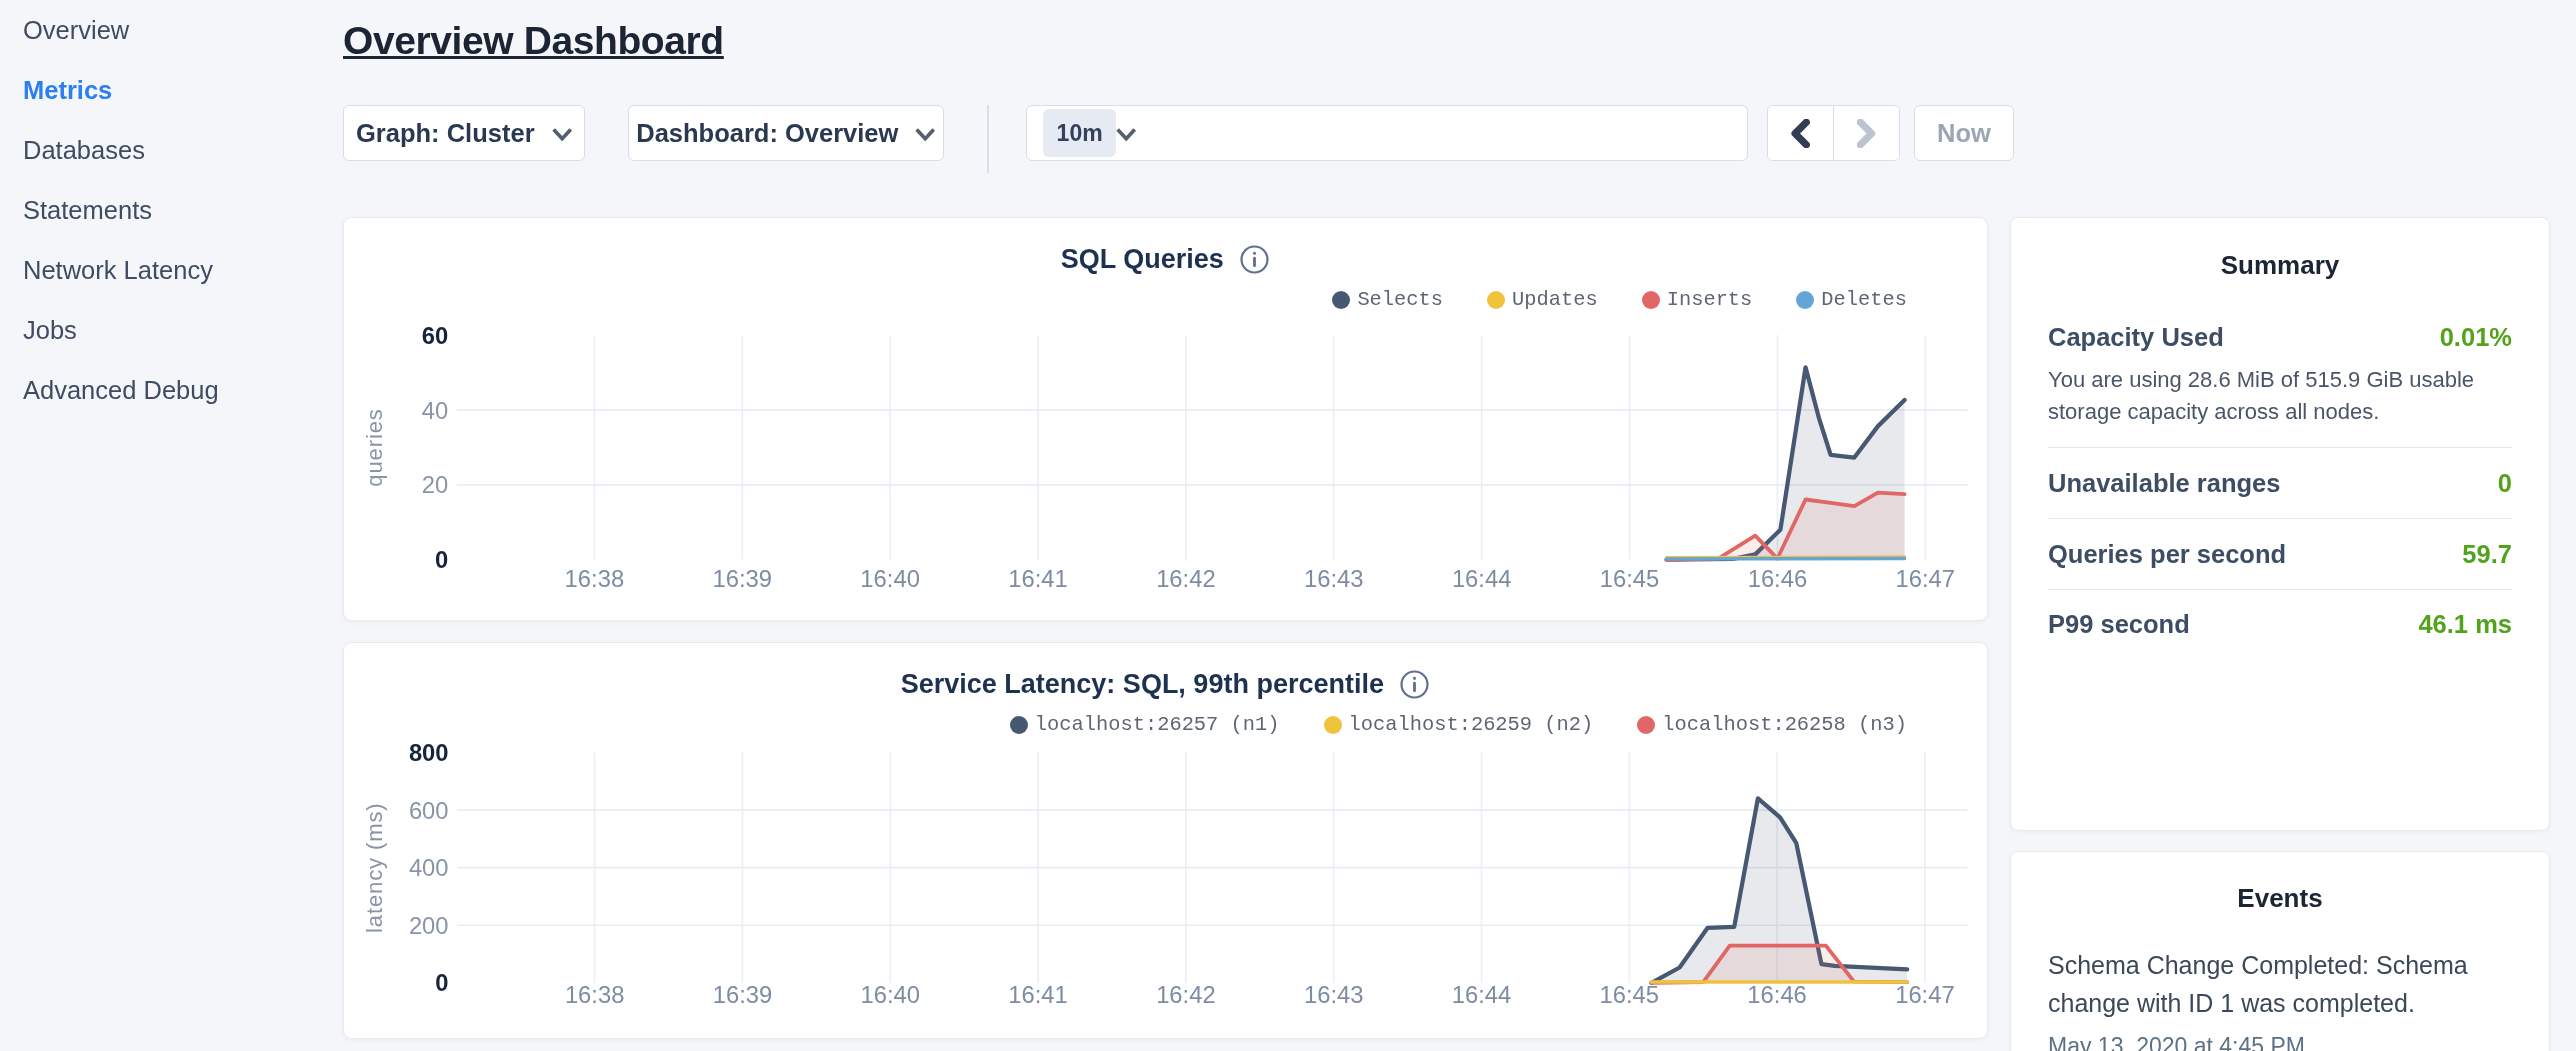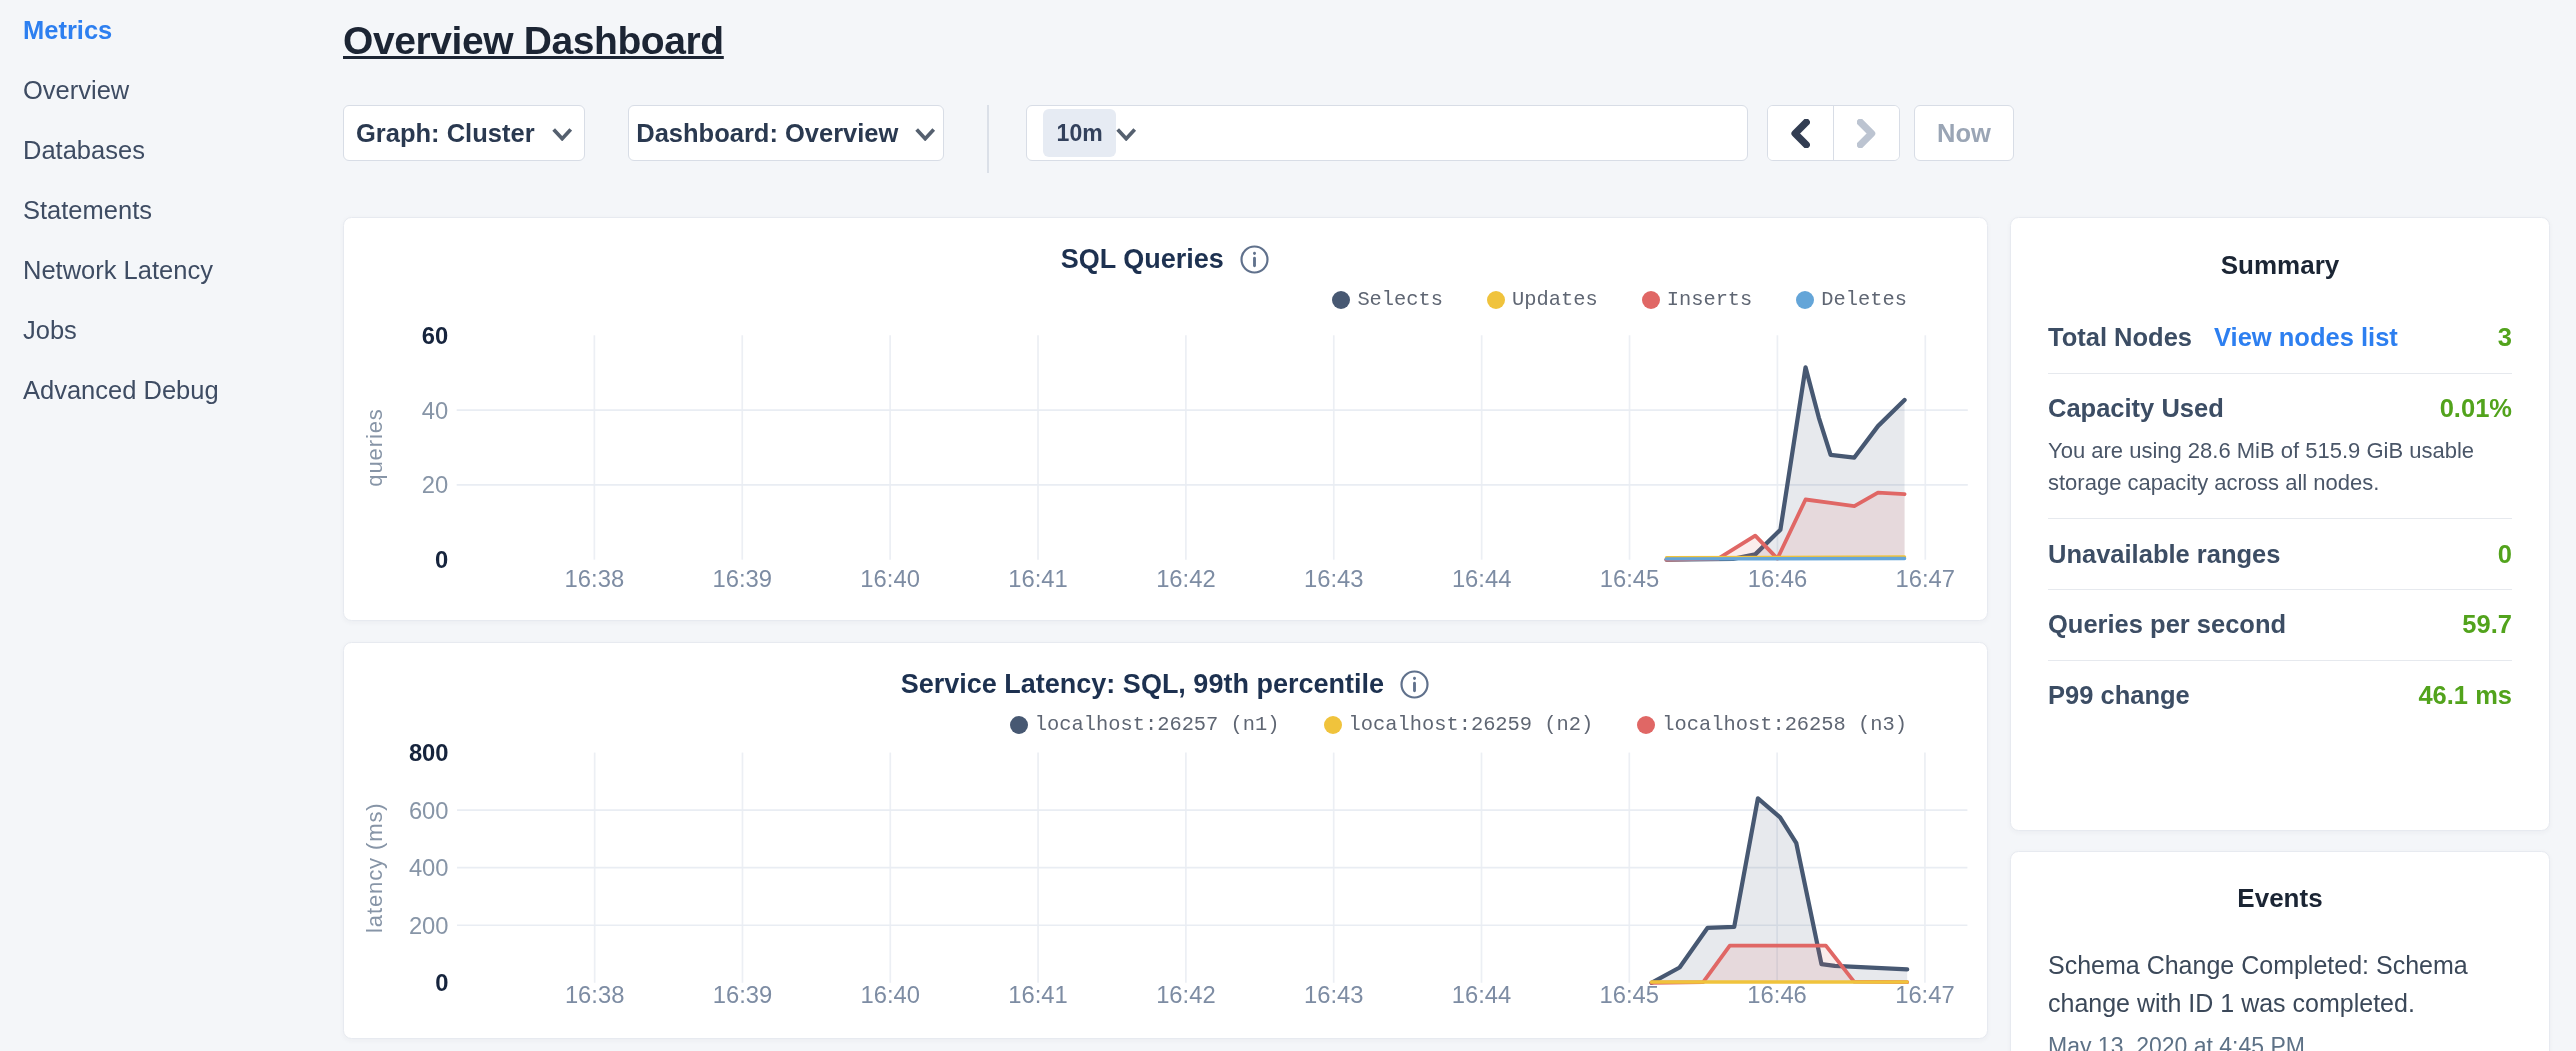--- a/index.html
+++ b/index.html
@@ -82,22 +82,22 @@
   .sum-link{font-size:25.5px;font-weight:600;color:#2d7ff0;margin-left:22px;cursor:pointer;white-space:nowrap;}
   .sum-value{font-size:25.5px;font-weight:700;color:#52a31c;margin-left:auto;white-space:nowrap;}
   .sum-desc{margin-top:12px;font-size:22px;line-height:1.42;color:#4a5668;}
   .event-text{font-size:25px;line-height:1.55;color:#3b4859;margin-top:32px;}
   .event-time{margin-top:10.2px;font-size:23px;color:#5d7186;}
 </style>
 </head>
 <body>
 
 <nav class="sidebar">
+  <a class="nav-item">Overview</a>
   <a class="nav-item active">Metrics</a>
-  <a class="nav-item">Overview</a>
   <a class="nav-item">Databases</a>
   <a class="nav-item">Statements</a>
   <a class="nav-item">Network Latency</a>
   <a class="nav-item">Jobs</a>
   <a class="nav-item">Advanced Debug</a>
 </nav>
 
 <h1 class="page-title">Overview Dashboard</h1>
 
 <div class="ctrl dd-graph">
@@ -261,27 +261,20 @@
     <span class="legend-item">
       <span class="legend-dot" style="background: rgb(224, 103, 101);"></span>
       <span class="legend-label">localhost:26258 (n3)</span>
     </span>
   </div>
 </section>
 
 <aside class="card summary-card">
   <div class="rail-header">Summary</div>
 
-  <div class="sum-row">
-    <div class="sum-line">
-      <span class="sum-label">Total Nodes</span>
-      <a class="sum-link">View nodes list</a>
-      <span class="sum-value">3</span>
-    </div>
-  </div>
 
   <div class="sum-row">
     <div class="sum-line">
       <span class="sum-label">Capacity Used</span>
       <span class="sum-value">0.01%</span>
     </div>
     <div class="sum-desc">You are using 28.6 MiB of 515.9 GiB usable storage capacity across all nodes.</div>
   </div>
 
   <div class="sum-row">
@@ -293,21 +286,21 @@
 
   <div class="sum-row">
     <div class="sum-line">
       <span class="sum-label">Queries per second</span>
       <span class="sum-value">59.7</span>
     </div>
   </div>
 
   <div class="sum-row last">
     <div class="sum-line">
-      <span class="sum-label">P99 change</span>
+      <span class="sum-label">P99 second</span>
       <span class="sum-value">46.1 ms</span>
     </div>
   </div>
 </aside>
 
 <aside class="card events-card">
   <div class="rail-header">Events</div>
   <div class="event-item">
     <div class="event-text">Schema Change Completed: Schema change with ID 1 was completed.</div>
     <div class="event-time">May 13, 2020 at 4:45 PM</div>

